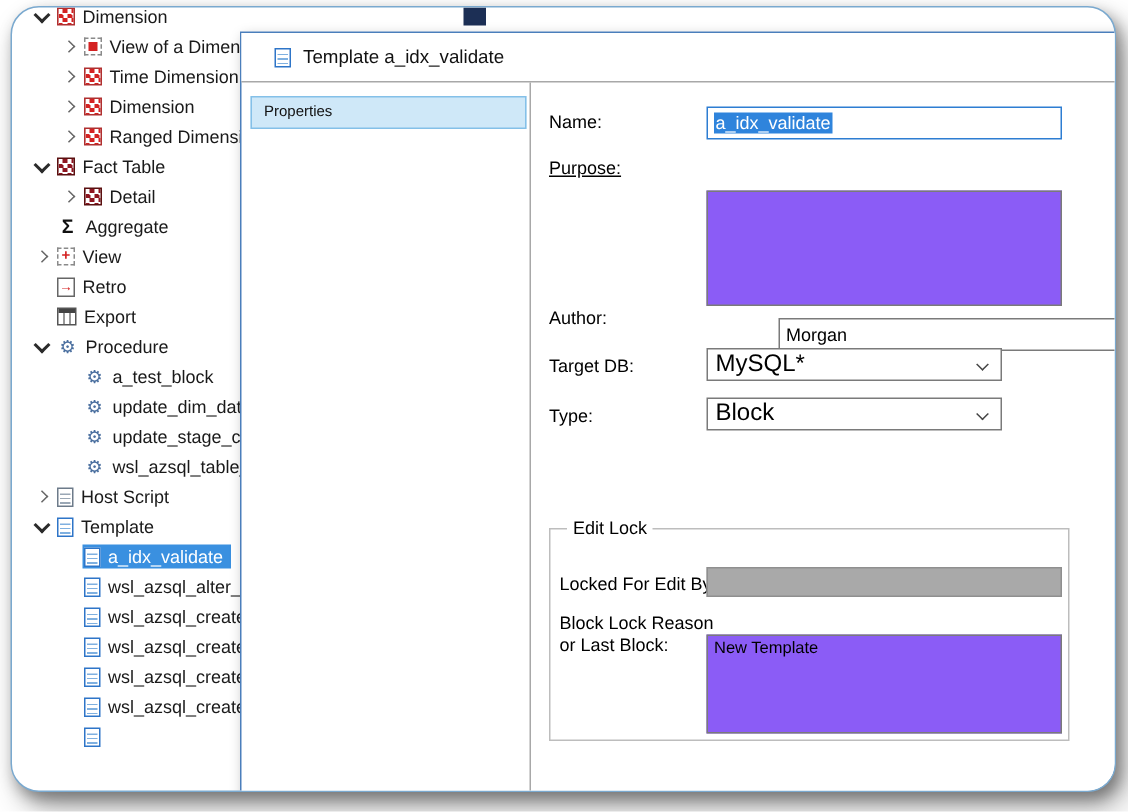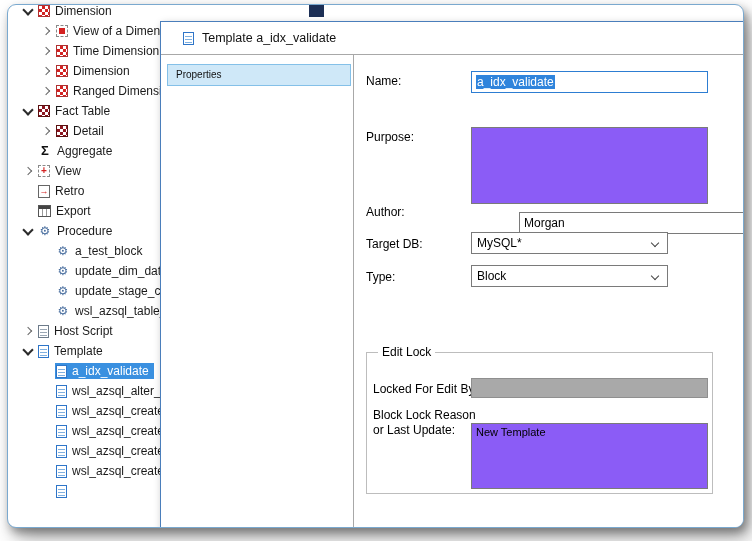--- a/index.html
+++ b/index.html
@@ -5,21 +5,21 @@
   * { box-sizing: border-box; }
   html, body { margin: 0; padding: 0; }
   body {
     width: 752px; height: 541px; position: relative; overflow: hidden;
     background: #ffffff; font-family: "Liberation Sans", sans-serif;
   }
 
   
   .window {
     position: absolute; left: 7px; top: 4px; width: 737px; height: 524px;
-    background: #fff; border: 1px solid #7aa9cf; border-radius: 9px;
+    background: #fff; border: 1px solid #7aa9cf; border-radius: 19px;
     box-shadow: 3px 5px 10px rgba(0,0,0,.38), 8px 12px 22px rgba(0,0,0,.28);
     overflow: hidden;
   }
 
   
   .tree { position: absolute; left: 12px; top: -4px; width: 330px; z-index: 1; }
   .tree-row { display: flex; align-items: center; height: 20px; font-size: 12px; color: #1a1a1a; white-space: nowrap; }
   .core { display: flex; align-items: center; padding: 1px 5px 1px 1px; }
   .tree-row.selected .core { background: #3a90e0; }
   .tree-row.selected .tlabel { color: #fff; }
@@ -74,21 +74,21 @@
   .nav-item { position: absolute; left: 6px; top: 42px; width: 184px; height: 22px; line-height: 20px;
     padding-left: 8px; font-size: 10px; color: #111; background: #cfe8f8; border: 1px solid #84c0e8; }
 
   .f-label { position: absolute; font-size: 12px; color: #000; white-space: nowrap; }
   .f-input { position: absolute; height: 22px; background: #fff; border: 1px solid #7a7a7a;
     font-size: 12px; display: flex; align-items: center; padding: 0 4px; color: #000; }
   .f-input.focused { border: 1px solid #2d7dd2; }
   .sel-text { background: #2f84dc; color: #fff; padding: 0 1px; }
   .f-area { position: absolute; background: #8b5cf6; border: 1px solid #7a7a7a; font-size: 11px; padding: 2px 4px; color: #000; margin-top: 18px; }
   .f-dd { position: absolute; height: 22px; background: #fff; border: 1px solid #7a7a7a;
-    font-size: 12px; display: flex; align-items: center; padding: 0 22px 0 5px; color: #000; }
+    font-size: 16px; display: flex; align-items: center; padding: 0 22px 0 5px; color: #000; }
   .dd-arrow { position: absolute; right: 4px; top: 0; width: 16px; height: 20px; }
   .dd-arrow::before { content: ""; position: absolute; right: 5px; top: 7px; width: 5px; height: 5px;
     border-right: 1.4px solid #444; border-bottom: 1.4px solid #444; transform: rotate(45deg); }
 
   .group { position: absolute; border: 1px solid #bdbdbd; background: #fff; }
   .group-label { position: absolute; font-size: 12px; background: #fff; padding: 0 4px; color: #000; }
   .f-disabled { position: absolute; height: 20px; background: #a9a9a9; border: 1px solid #8f8f8f; }
 </style>
 </head>
 <body>
@@ -284,21 +284,21 @@
     <div class="dlg-sep"></div>
 
     <div class="nav-item">Properties</div>
     <div class="vsep"></div>
 
     <div class="f-label" style="left:205px; top:52px;">Name:</div>
     <div class="f-input focused" style="left:310px; top:49px; width:237px;">
       <span class="sel-text">a_idx_validate</span>
     </div>
 
-    <div class="f-label" style="left:205px; top:108px;">Purpose:</div>
+    <div class="f-label" style="left:205px; top:83px;text-decoration:underline;">Purpose:</div>
     <div class="f-area" style="left:310px; top:87px; width:237px; height:77px;"></div>
 
     <div class="f-label" style="left:205px; top:183px;">Author:</div>
     <div class="f-input" style="left:310px; top:190px; width:275px;margin-left:48px;">Morgan</div>
 
     <div class="f-label" style="left:205px; top:215px;">Target DB:</div>
     <div class="f-dd" style="left:310px; top:210px; width:197px;">
       <span>MySQL*</span>
       <span class="dd-arrow"></span>
     </div>
@@ -309,17 +309,17 @@
       <span class="dd-arrow"></span>
     </div>
 
     <div class="group" style="left:205px; top:330px; width:347px; height:142px;"></div>
     <div class="group-label" style="left:217px; top:323px;">Edit Lock</div>
 
     <div class="f-label" style="left:212px; top:360px;">Locked For Edit By:</div>
     <div class="f-disabled" style="left:310px; top:356px; width:237px;"></div>
 
     <div class="f-label" style="left:212px; top:386px;">Block Lock Reason</div>
-    <div class="f-label" style="left:212px; top:401px;">or Last Update:</div>
+    <div class="f-label" style="left:212px; top:401px;">or Last Block:</div>
     <div class="f-area" style="left:310px; top:383px; width:237px; height:66px;">New Template</div>
 
   </div>
 </div>
 
 </body></html>

